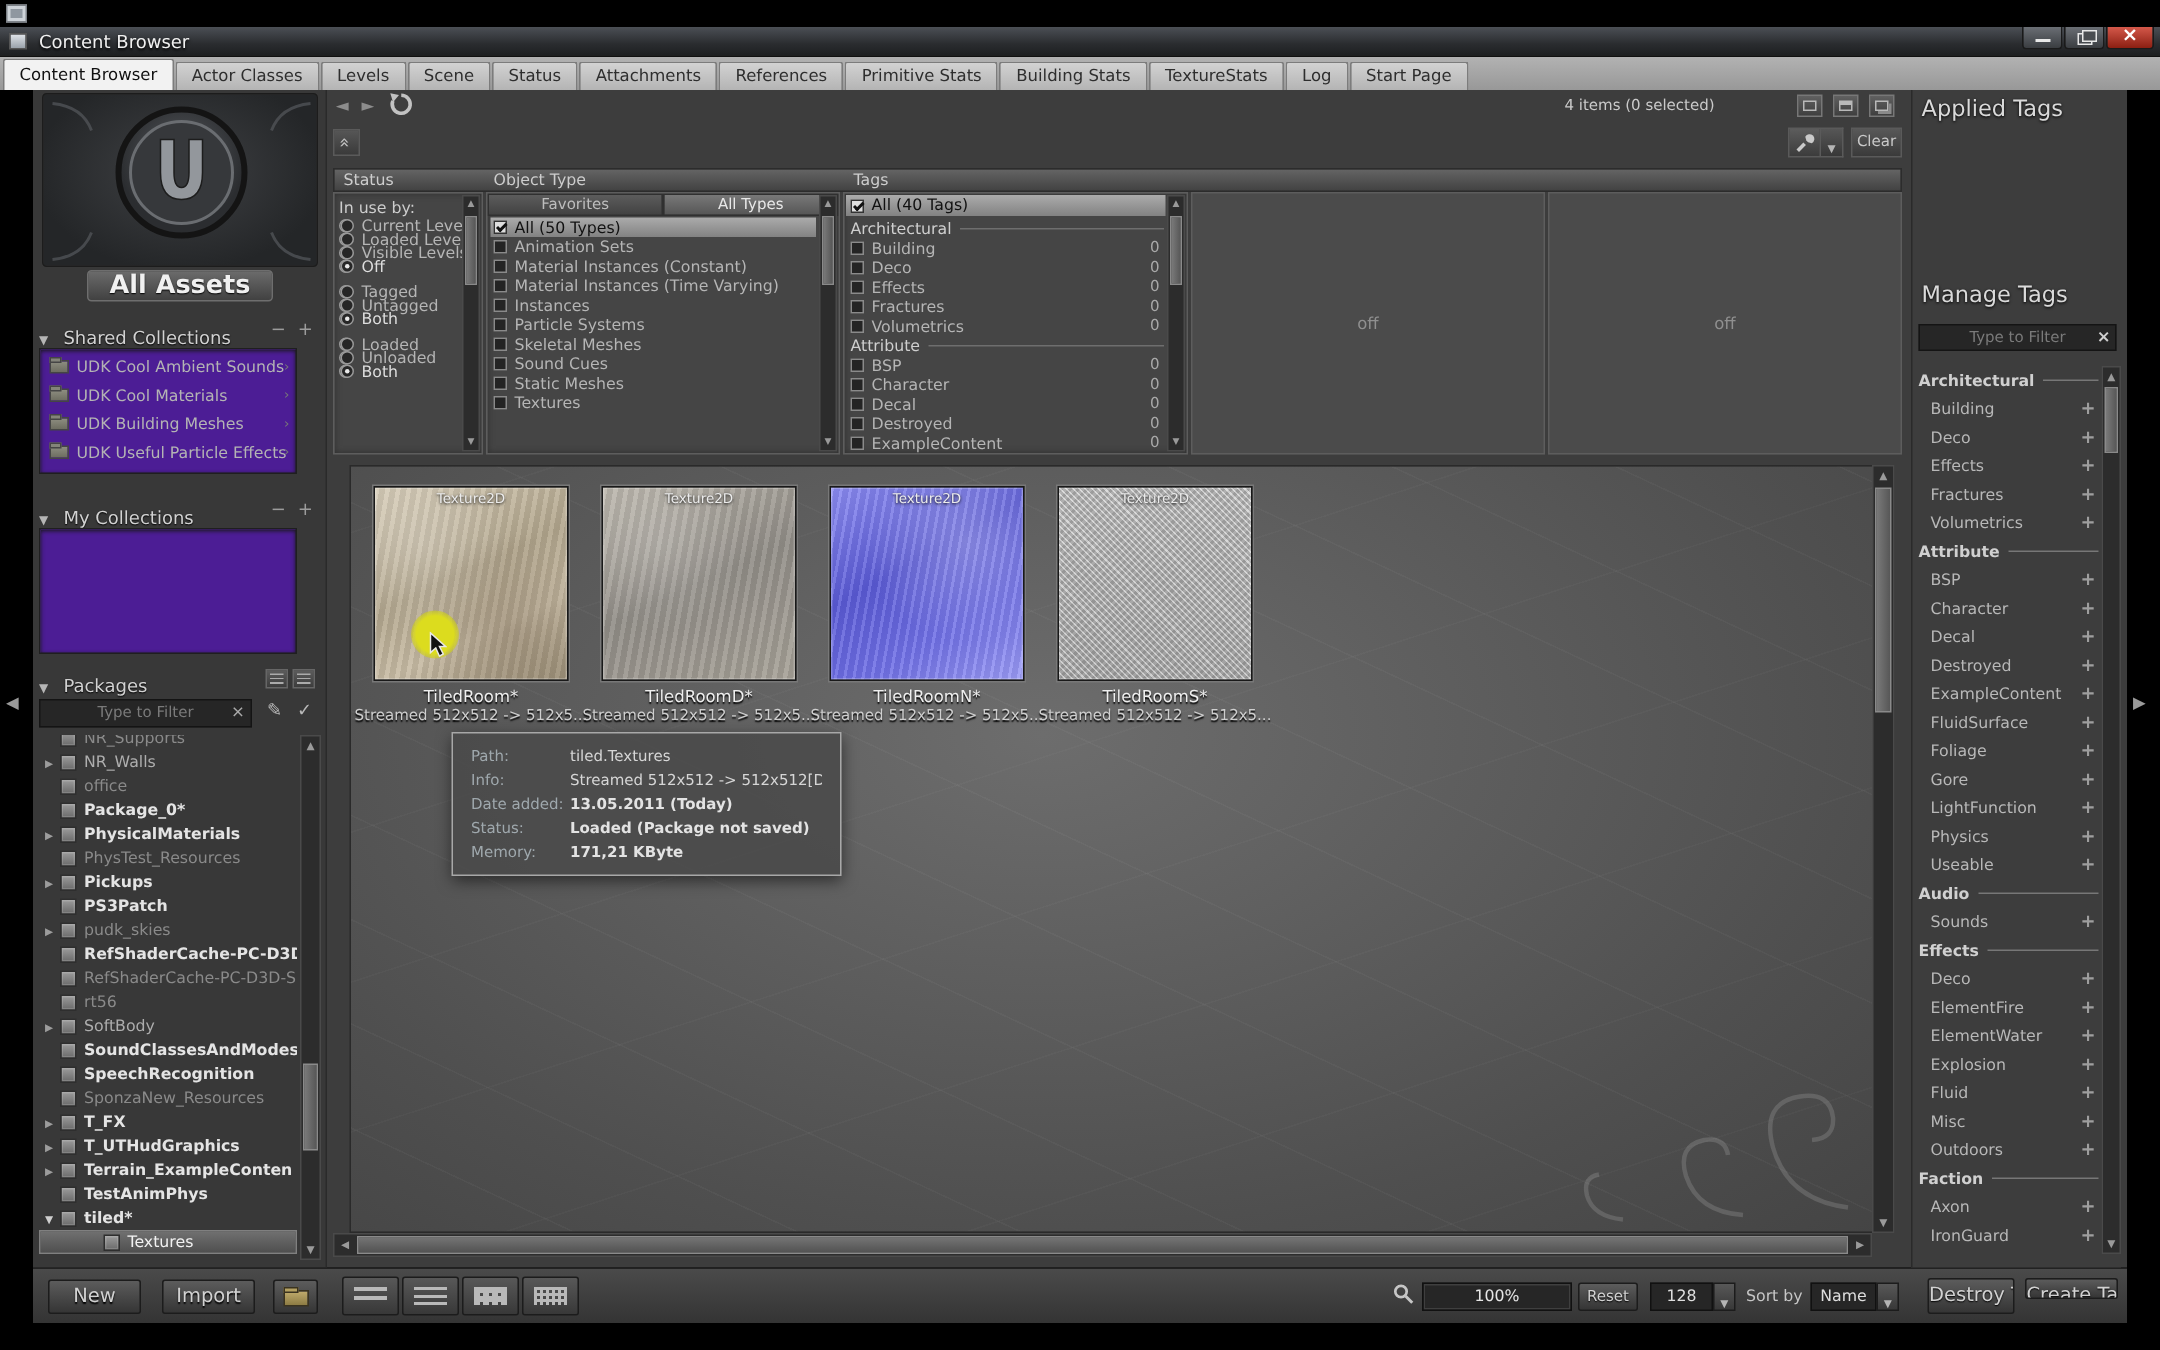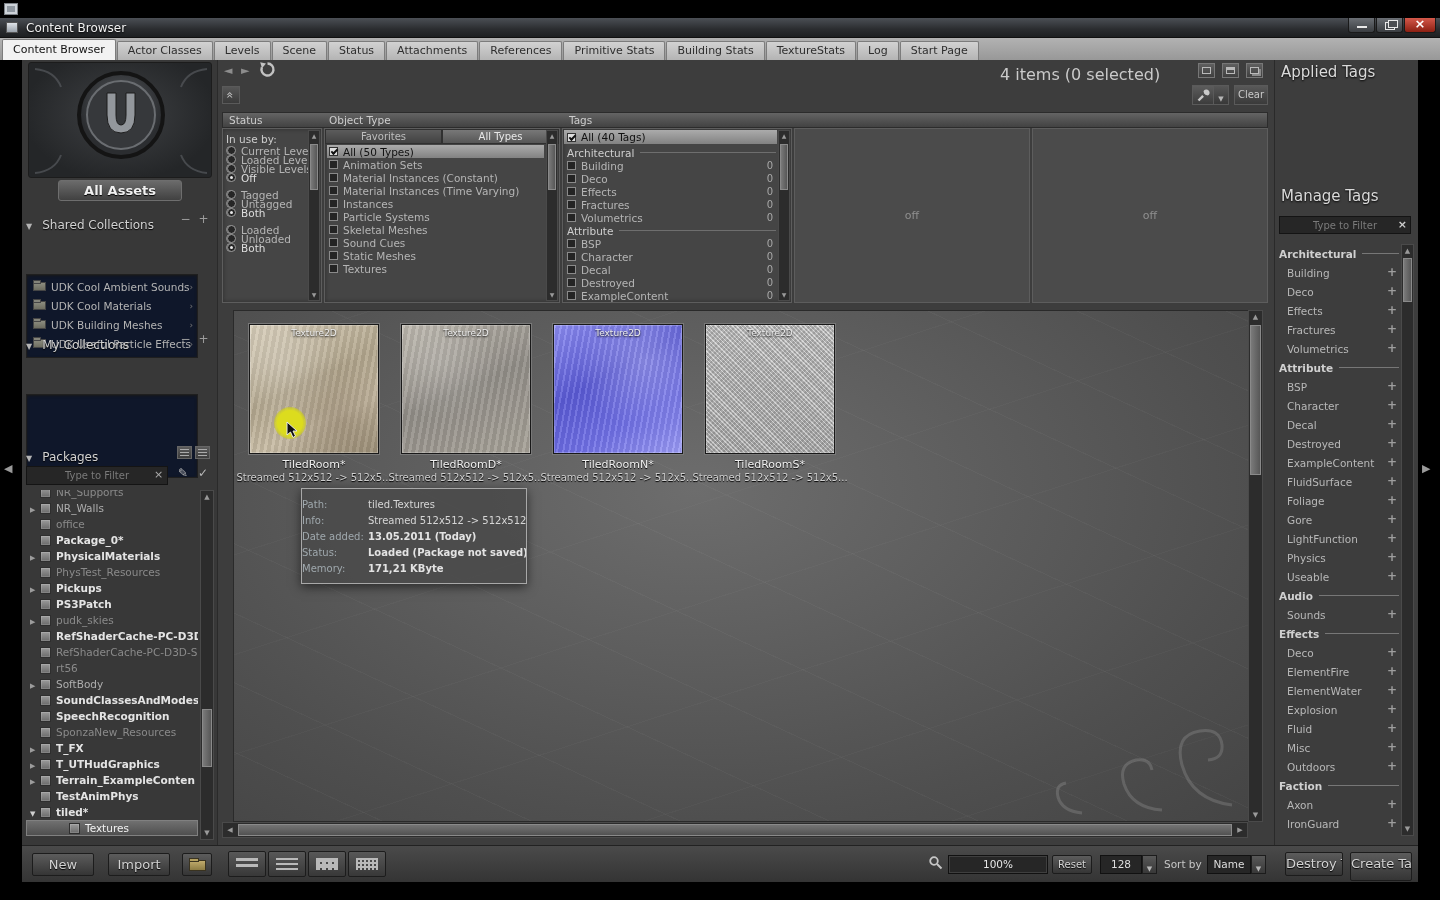--- a/index.html
+++ b/index.html
@@ -37,34 +37,34 @@
 
   .gutter{position:absolute;top:0;width:22px;height:822px;background:#000;}
   .gutter-left{left:0;} .gutter-right{left:1418px;}
   .garrow{position:absolute;top:402px;left:4px;font-size:11px;color:#9a9a9a;}
 
   
   .sidebar{position:absolute;left:22px;top:0;width:196px;height:785px;background:#383838;border-right:1px solid #2a2a2a;}
   .logo{position:absolute;left:6px;top:2px;width:184px;height:116px;
         background:radial-gradient(ellipse at 50% 45%,#3f4144,#242628 75%);border:1px solid #1c1c1c;border-radius:3px;overflow:hidden;}
   .all-assets-btn{position:absolute;left:36px;top:120px;width:124px;height:21px;border:1px solid #6e6e6e;border-radius:3px;
-        background:linear-gradient(#6b6b6b,#414141);color:#f0f0f0;font-size:13px;font-weight:bold;text-align:center;line-height:19px;text-shadow:0 1px 1px #000;}
+        background:linear-gradient(#6b6b6b,#414141);color:#f0f0f0;font-size:17px;font-weight:bold;text-align:center;line-height:19px;text-shadow:0 1px 1px #000;}
   .section-head{position:absolute;left:4px;width:188px;height:16px;}
   .sect-tri::before{content:"▼";font-size:8px;color:#b5b5b5;margin-right:5px;}
   .sect-title{font-size:12px;color:#d2d2d2;text-shadow:0 1px 1px #000;}
   .sect-btn{position:absolute;top:0;width:13px;height:13px;text-align:center;line-height:11px;color:#9c9c9c;font-size:12px;}
   .sect-btn.minus{right:22px;} .sect-btn.plus{right:4px;}
   .sect-btn.minus::before{content:"−";} .sect-btn.plus::before{content:"+";}
   .pkg-ico-btn{position:absolute;top:0;width:15px;height:13px;border:1px solid #666;background:linear-gradient(#5c5c5c,#3c3c3c);}
   .pkg-ico-btn.b1{right:22px;} .pkg-ico-btn.b2{right:4px;}
   .pkg-ico-btn::after{content:"";position:absolute;left:2px;top:2px;right:2px;bottom:2px;
         background:repeating-linear-gradient(#aaa 0 1px,transparent 1px 3px);}
   .sh-shared{top:154px;} .sh-my{top:274px;} .sh-pkg{top:386px;}
 
-  .coll-panel{position:absolute;left:4px;width:172px;background:#0f172a;border:1px solid #1f1f1f;box-shadow:inset 0 1px 3px #191919;margin-top:42px;}
+  .coll-panel{position:absolute;left:4px;width:172px;background:#4c1d95;border:1px solid #1f1f1f;box-shadow:inset 0 1px 3px #191919;}
   .coll-panel.shared{top:172px;height:84px;padding-top:2px;}
   .coll-panel.my{top:292px;height:84px;}
   .coll-item{position:relative;height:19px;display:flex;align-items:center;padding-left:6px;font-size:10.5px;color:#b4b4b4;white-space:nowrap;}
   .folder-ico{width:13px;height:9px;margin-right:5px;position:relative;background:linear-gradient(#8d8d80,#6d6d60);border:1px solid #454545;flex:none;}
   .folder-ico::before{content:"";position:absolute;left:-1px;top:-3px;width:6px;height:2px;background:#84847a;border:1px solid #454545;}
   .coll-arrow{position:absolute;right:4px;color:#787878;font-size:9px;}
   .coll-arrow::before{content:"›";}
 
   .pkg-filter{position:absolute;left:4px;top:404px;width:188px;height:24px;}
   .pkg-filter-input{position:absolute;left:0;top:2px;width:142px;height:19px;background:#262626;border:1px solid #141414;
@@ -93,21 +93,21 @@
   .sb-arrow.up{top:0;} .sb-arrow.dn{bottom:0;}
   .sb-arrow.up::before{content:"▲";} .sb-arrow.dn::before{content:"▼";}
   .sb-thumb{position:absolute;left:1px;right:1px;background:linear-gradient(90deg,#7a7a7a,#575757);border:1px solid #8a8a8a;}
   .tree-sb .sb-thumb{top:218px;height:58px;}
 
   
   .nav-arrow{position:absolute;top:4px;font-size:11px;color:#8d8d8d;}
   .nav-back{left:224px;} .nav-back::before{content:"◄";}
   .nav-fwd{left:241px;} .nav-fwd::before{content:"►";}
   .refresh{position:absolute;left:258px;top:0px;}
-  .items-count{position:absolute;left:1000px;top:5px;width:186px;text-align:left;font-size:16px;color:#cacaca;}
+  .items-count{position:absolute;left:1000px;top:5px;width:186px;text-align:center;font-size:10px;color:#cacaca;}
   .lay-btn{position:absolute;top:3px;width:17px;height:15px;border:1px solid #777;background:linear-gradient(#606060,#3f3f3f);}
   .lay-btn::after{content:"";position:absolute;left:3px;top:3px;right:3px;bottom:3px;border:1px solid #b9b9b9;}
   .lay-b1{left:1198px;} .lay-b2{left:1222px;} .lay-b3{left:1246px;}
   .lay-b2::after{border-top-width:3px;}
   .lay-b3::after{box-shadow:2px 2px 0 #8a8a8a;}
 
   .collapse-btn{position:absolute;left:222px;top:26px;width:18px;height:18px;border:1px solid #5a5a5a;background:linear-gradient(#565656,#3a3a3a);}
   .dbl-chev{position:absolute;left:3px;top:1px;display:inline-block;transform:rotate(90deg);color:#c2c2c2;font-size:12px;}
   .dbl-chev::before{content:"«";}
   .search-wrap{position:absolute;left:244px;top:25px;width:942px;height:20px;}
@@ -191,22 +191,22 @@
      linear-gradient(150deg,#8c8cf2 0%,#5a5ad6 40%,#7070e6 70%,#9c9cf6 100%);}
   .asset.spec .thumb{background:
      repeating-linear-gradient(45deg,rgba(255,255,255,.28) 0 1px,rgba(0,0,0,.14) 1px 3px),
      repeating-linear-gradient(-45deg,rgba(255,255,255,.14) 0 2px,rgba(120,120,120,.2) 2px 4px),
      linear-gradient(#c6c6c6,#b2b2b2);}
   .asset-name{position:absolute;top:134px;left:50%;transform:translateX(-50%);white-space:nowrap;font-size:11px;color:#efefef;text-shadow:0 1px 1px #000;}
   .asset-info{position:absolute;top:148px;left:50%;transform:translateX(-50%);white-space:nowrap;font-size:10px;color:#cfcfcf;text-shadow:0 1px 1px #000;}
   .cursor-dot{position:absolute;left:40px;top:96px;width:32px;height:32px;border-radius:50%;
      background:radial-gradient(circle,#dcdc1e 0 55%,rgba(200,200,30,.55) 72%,transparent 78%);}
   .cursor-arrow{position:absolute;left:52px;top:110px;z-index:5;}
-  .tooltip{position:absolute;left:67px;top:177px;width:226px;background:rgba(74,74,74,.9);border:1px solid #a8a8a8;
-     box-shadow:0 3px 10px rgba(0,0,0,.55);padding:7px 0;z-index:4;}
+  .tooltip{position:absolute;left:67px;top:177px;width:260px;background:rgba(74,74,74,.9);border:1px solid #a8a8a8;
+     box-shadow:0 3px 10px rgba(0,0,0,.55);padding:7px 12px;z-index:4;}
   .tip-row{display:flex;font-size:10px;height:16px;align-items:center;white-space:nowrap;}
   .tip-label{width:66px;flex:none;color:#9fa8ad;}
   .tip-value{color:#d6d6d6;overflow:hidden;}
   .tip-row.bold .tip-value{font-weight:bold;color:#e3e3e3;}
 
   
   .vscroll{position:absolute;left:1248px;top:250px;width:15px;height:512px;background:#2c2c2c;border:1px solid #4a4a4a;}
   .vscroll .sb-thumb{top:14px;height:150px;}
   .hscroll{position:absolute;left:222px;top:762px;width:1026px;height:16px;background:#2c2c2c;border:1px solid #4a4a4a;}
   .hsb-arrow{position:absolute;top:0;width:14px;height:100%;text-align:center;font-size:7px;color:#9a9a9a;line-height:14px;}
@@ -236,21 +236,21 @@
         color:#e6e6e6;font-size:10.5px;text-align:center;line-height:17px;box-shadow:inset 0 0 0 1px #3f3f3f;}
   .reset-btn{left:1030px;top:9px;width:40px;height:19px;line-height:17px;font-size:10px;}
   .size-box{position:absolute;left:1078px;top:9px;width:42px;height:19px;background:#262626;border:1px solid #111;
         color:#dedede;font-size:10.5px;text-align:center;line-height:17px;}
   .dd-btn{position:absolute;top:9px;width:15px;height:19px;border:1px solid #1c1c1c;background:linear-gradient(#585858,#383838);text-align:center;}
   .size-dd{left:1120px;} .sort-dd{left:1229px;}
   .sortby-label{position:absolute;left:1142px;top:12px;font-size:10.5px;color:#c6c6c6;}
   .sort-box{position:absolute;left:1185px;top:9px;width:44px;height:19px;background:#262626;border:1px solid #111;
         color:#dedede;font-size:10.5px;text-align:center;line-height:17px;}
   .destroy-btn{left:1263px;top:6px;width:58px;height:24px;line-height:22px;white-space:nowrap;overflow:hidden;}
-  .create-btn{left:1328px;top:6px;width:62px;height:29px;line-height:22px;white-space:nowrap;overflow:hidden;}
+  .create-btn{left:1328px;top:6px;width:62px;height:14px;line-height:22px;white-space:nowrap;overflow:hidden;}
   .folder-glyph{position:absolute;left:6px;top:6px;width:17px;height:11px;background:linear-gradient(#c0ab6c,#8d7c44);border:1px solid #3a3320;}
   .folder-glyph::before{content:"";position:absolute;left:-1px;top:-3px;width:8px;height:2px;background:#b3a061;border:1px solid #3a3320;}
 
   
   .right-panel{position:absolute;left:1274px;top:0;width:140px;height:785px;background:#3d3d3d;border-left:1px solid #2a2a2a;}
   .rp-title{position:absolute;left:6px;font-size:15px;color:#dadada;text-shadow:0 1px 2px #000;}
   .rp-t1{top:3px;} .rp-t2{top:127px;}
   .applied-box{position:absolute;left:4px;top:26px;width:132px;height:96px;background:#333;border:1px solid #262626;
         box-shadow:inset 0 1px 4px #1c1c1c;display:flex;align-items:center;justify-content:center;font-size:10.5px;color:#939393;}
   .mt-filter{position:absolute;left:4px;top:156px;width:132px;height:18px;}

